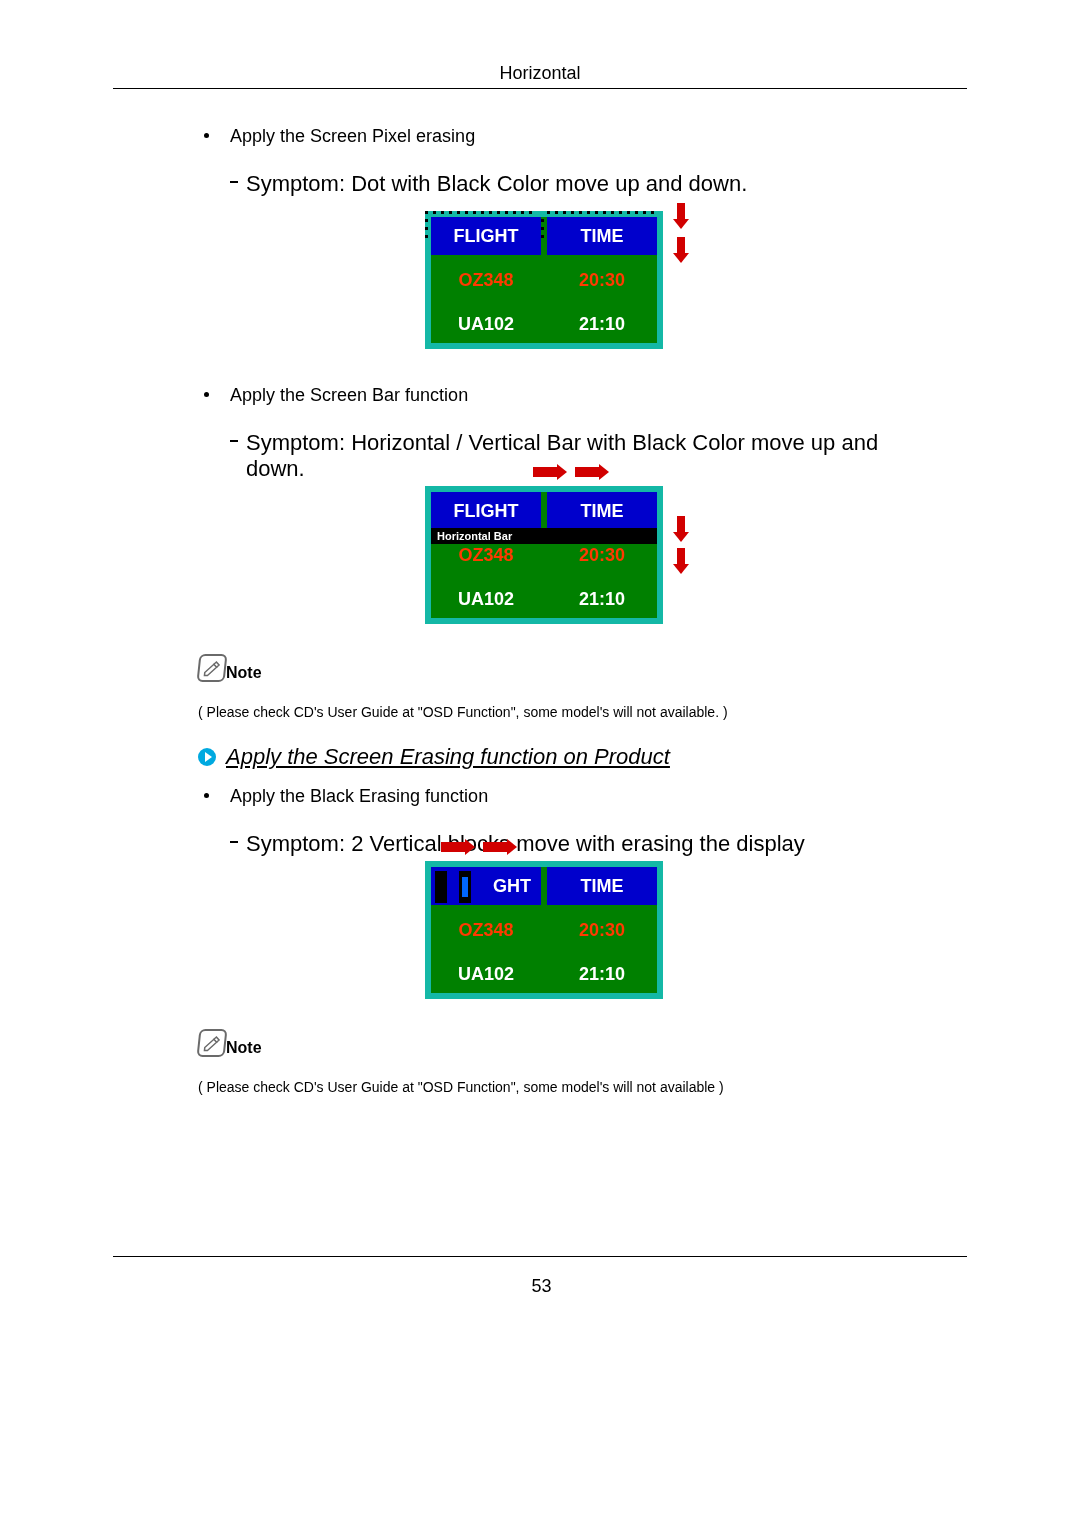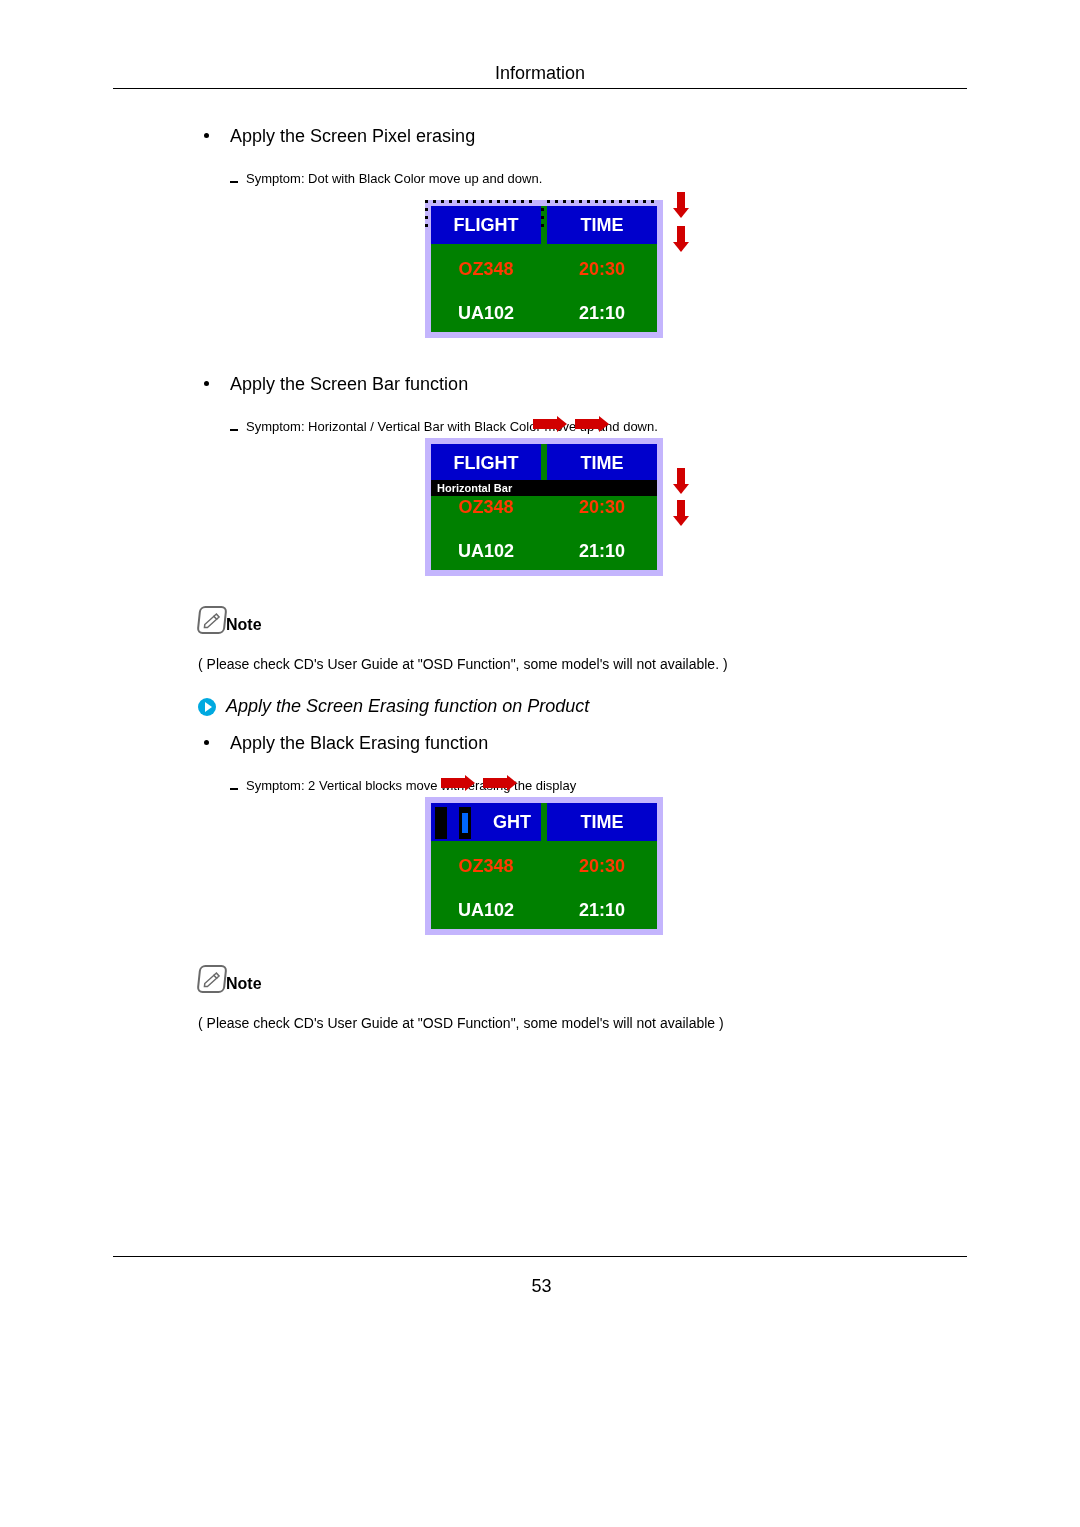--- a/index.html
+++ b/index.html
@@ -17,27 +17,27 @@
 .hdr { position: absolute; top: 63px; left: 0; right: 0; text-align: center; font-size: 18px; }
 .pgnum { position: absolute; top: 1276px; left: 3px; right: 0; text-align: center; font-size: 18px; }
 .content {
   position: absolute;
   left: 198px;
   right: 190px;
   top: 112px;
 }
 .li1 { position: relative; padding-left: 32px; font-size: 18px; margin-top: 14px; }
 .li1 .dot { position: absolute; left: 6px; top: 7px; width: 5px; height: 5px; background: #000; border-radius: 50%; }
-.sub { position: relative; padding-left: 48px; font-size: 13px; margin-top: 24px; }
+.sub { position: relative; padding-left: 48px; font-size: 22px; margin-top: 24px; }
 .sub .dash { position: absolute; left: 32px; top: 10px; width: 8px; height: 2px; background: #000; }
 .fig-wrap { margin-top: 14px; display: flex; justify-content: center; }
 .fig-pos { position: relative; }
 
 
-.ftab { border: 6px solid #c4b5fd; background: #008000; display: inline-block; }
+.ftab { border: 6px solid #14b8a6; background: #008000; display: inline-block; }
 .ftab .r { display: flex; }
 .ftab .r + .r { margin-top: 6px; }
 .ftab .c { width: 110px; height: 38px; display: flex; align-items: center; justify-content: center; font-weight: bold; font-size: 18px; position: relative; }
 .ftab .c + .c { margin-left: 6px; }
 .ftab .hd { background: #0000cc; color: #fff; }
 .ftab .bd { background: #008000; color: #ff3a00; }
 .ftab .bd2 { background: #008000; color: #fff; }
 
 
 .pix-dots { position: absolute; left: -2px; top: -2px; width: 236px; height: 42px; pointer-events: none; }
@@ -62,30 +62,30 @@
 .note-row { display: flex; align-items: flex-end; margin-top: 30px; }
 .note-icon { width: 28px; height: 28px; border: 2px solid #6a6a6a; border-radius: 6px; display: flex; align-items: center; justify-content: center; transform: skewX(-6deg); }
 .note-icon svg { display: block; }
 .note-lbl { font-size: 16px; font-weight: bold; }
 .note-text { font-size: 14px; margin-top: 20px; line-height: 1.45; }
 
 
 .blue-bullet-row { display: flex; align-items: center; gap: 10px; margin-top: 22px; }
 .blue-arrow { width: 18px; height: 18px; border-radius: 50%; background: #00a9e0; display: flex; align-items: center; justify-content: center; flex: none; }
 .blue-arrow .tri { width: 0; height: 0; border-top: 5px solid transparent; border-bottom: 5px solid transparent; border-left: 7px solid #fff; margin-left: 2px; }
-.blue-italic { font-style: italic; font-size: 18px; }
+.blue-italic { font-style: italic; font-size: 22px; text-decoration: underline; }
 
 
 .partial-ght { color: #fff; font-weight: bold; font-size: 18px; }
 </style>
 </head>
 <body>
 <div class="page">
 
-  <div class="hdr">Information</div>
+  <div class="hdr">Horizontal</div>
   <div class="rule-top"></div>
 
   <div class="content">
 
     <div class="li1">
       <span class="dot"></span>
       <span>Apply the Screen Pixel erasing</span>
     </div>
     <div class="sub">
       <span class="dash"></span>

